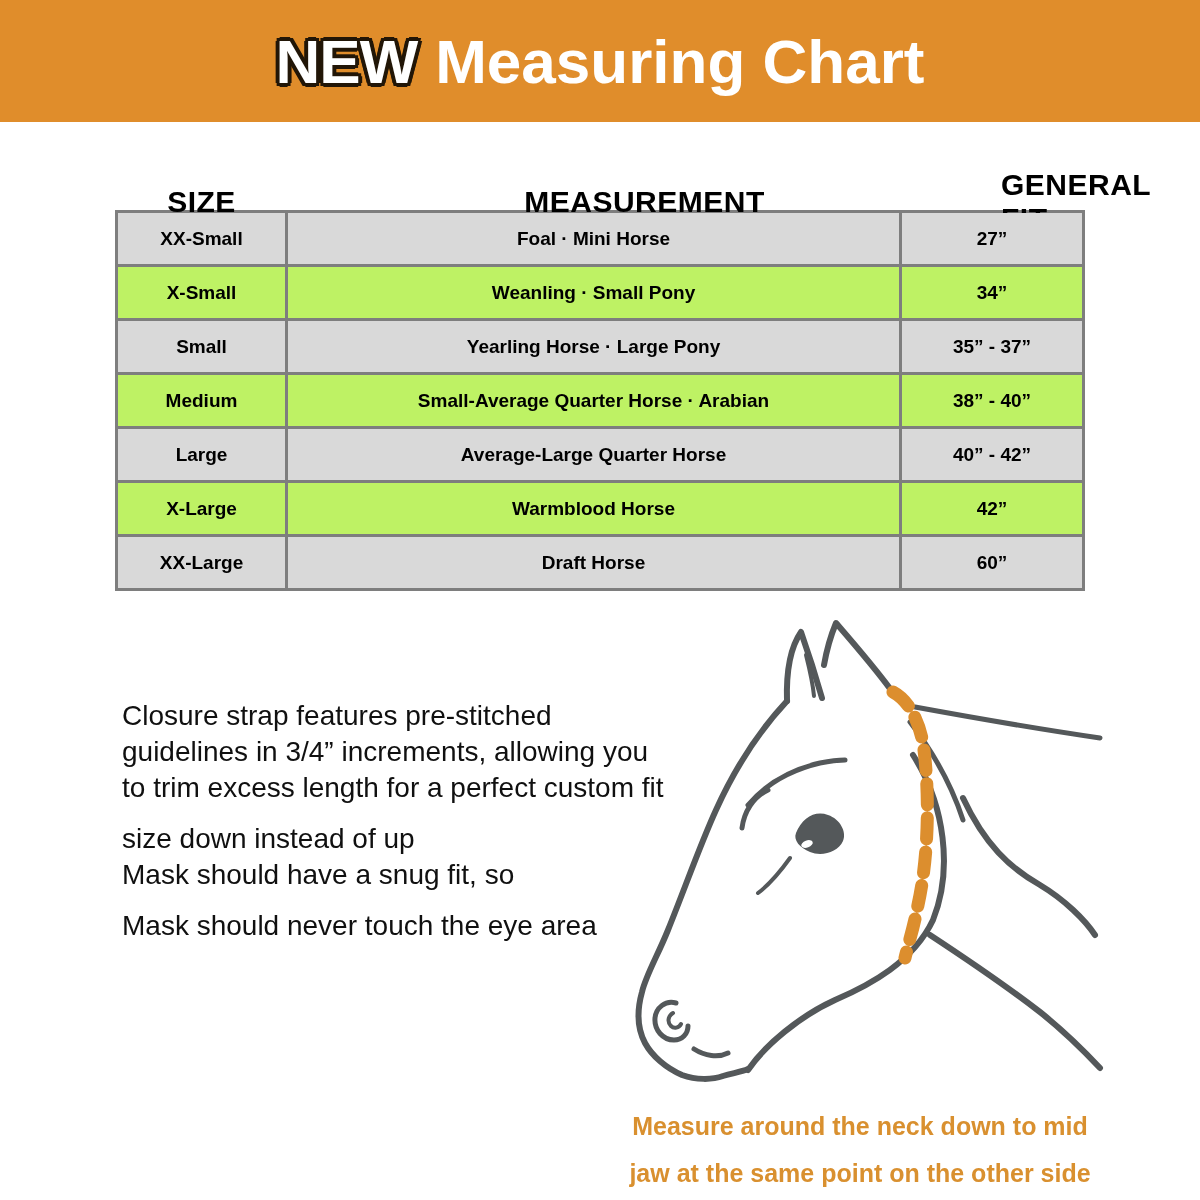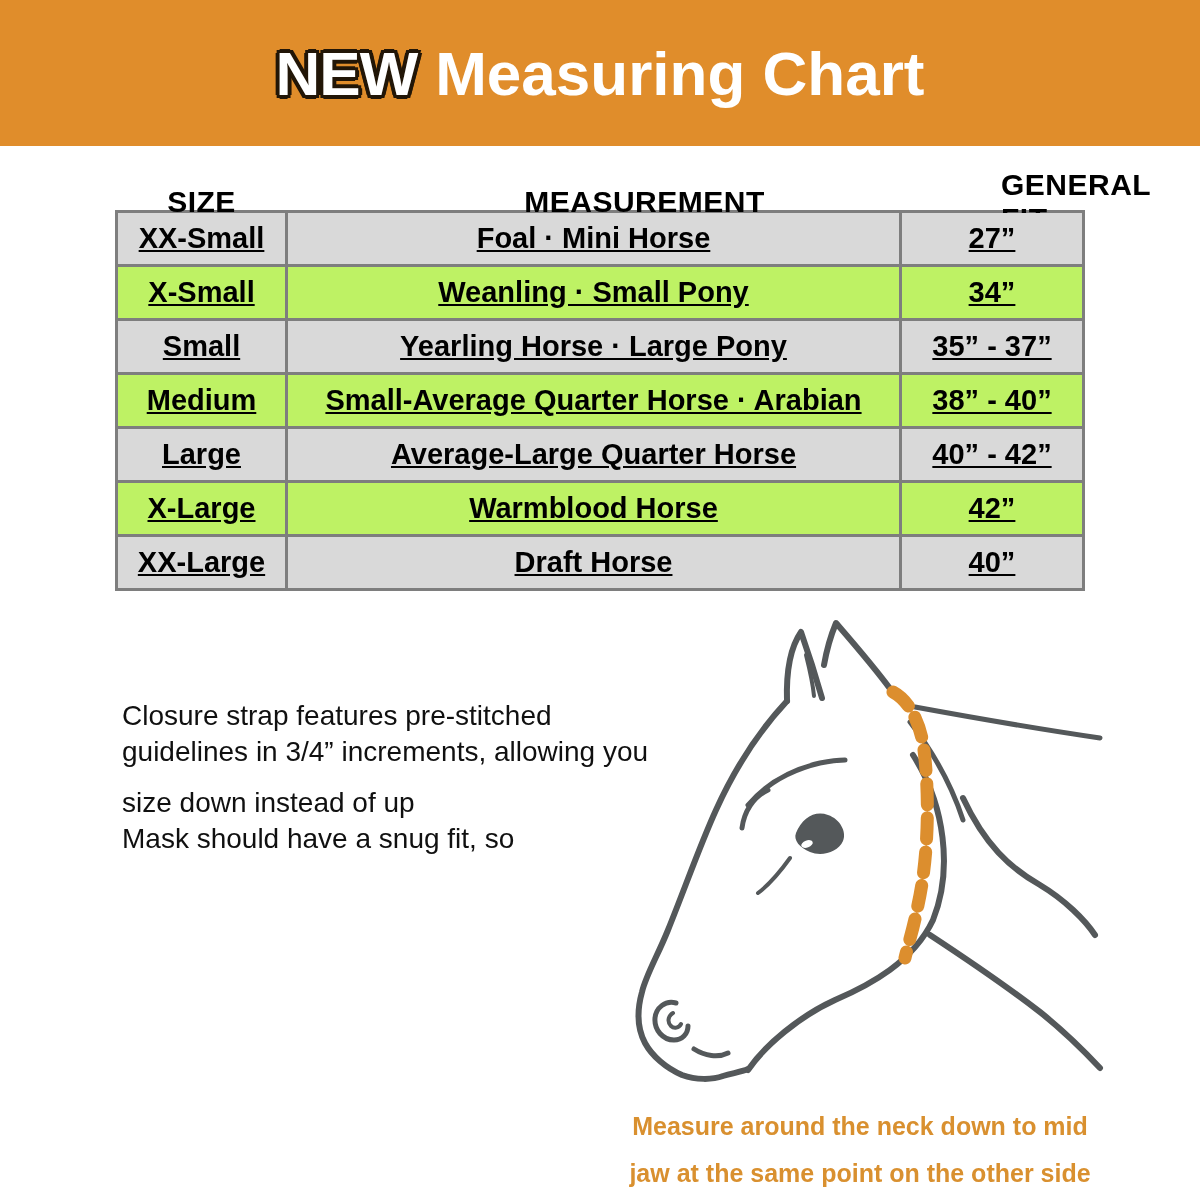--- a/index.html
+++ b/index.html
@@ -1,37 +1,37 @@
 <!DOCTYPE html>
 <html style="--header-bg: #E08D2B; --caption-color: #D9902F; --dash-color: #DC8E2E; --line-art: #54585A; --row-alt: #D9D9D9; --table-border: #7E7E7E;"><head>
 <meta charset="utf-8">
 <style>
   html,body { margin:0; padding:0; background:#ffffff; }
   body { width:1200px; height:1200px; font-family:"Liberation Sans", sans-serif; }
   .page { position:relative; width:1200px; height:1200px; overflow:hidden; background:#fff; }
 
   
-  .banner { position:absolute; left:0; top:0; width:1200px; height:146px;
+  .banner { position:absolute; left:0; top:0; width:1200px; height:122px;
             background:var(--header-bg,#E08D2B); display:flex; align-items:center; justify-content:center; }
   .title { margin:0; font-size:62px; font-weight:bold; color:#ffffff; white-space:nowrap; }
   .badge { display:inline-block; margin-right:18px; letter-spacing:-1px; color:#ffffff;
            text-shadow:-3px -3px 0 #221607, 0 -4px 0 #221607, 3px -3px 0 #221607,
                        -4px 0 0 #221607, 4px 0 0 #221607,
                        -3px 3px 0 #221607, 0 4px 0 #221607, 3px 3px 0 #221607; }
 
   
   .table-wrap { position:absolute; left:115px; top:168px; width:970px; }
   .thead { display:grid; grid-template-columns:173px 617px 180px; height:42px;
            font-weight:bold; font-size:30px; color:#000;gap:48px; }
   .thead .hcell { display:flex; align-items:center; justify-content:center; letter-spacing:0.5px; }
   .tgrid { display:grid; grid-template-columns:167px 611px 180px; gap:3px;
            background:var(--table-border,#7E7E7E); border:3px solid var(--table-border,#7E7E7E); }
   .trow { display:contents; }
   .cell { height:51px; display:flex; align-items:center; justify-content:center;
-          font-weight:bold; font-size:29px; color:#000; white-space:nowrap;text-decoration:underline; }
+          font-weight:bold; font-size:19px; color:#000; white-space:nowrap; }
   .trow.gray  .cell { background:var(--row-alt,#D9D9D9); }
   .trow.white .cell { background:#bef264; }
 
   
   .notes { position:absolute; left:122px; top:698px; width:580px;
            font-size:28px; line-height:36px; color:#101010; }
   .para { margin:0 0 15px 0; }
   .note-line { white-space:nowrap; }
 
   
@@ -89,33 +89,37 @@
         <div class="cell">40” - 42”</div>
       </div>
       <div class="trow white">
         <div class="cell">X-Large</div>
         <div class="cell">Warmblood Horse</div>
         <div class="cell">42”</div>
       </div>
       <div class="trow gray">
         <div class="cell">XX-Large</div>
         <div class="cell">Draft Horse</div>
-        <div class="cell">40”</div>
+        <div class="cell">60”</div>
       </div>
     </div>
   </div>
 
   <div class="notes">
     <div class="para">
       <div class="note-line">Closure strap features pre-stitched</div>
       <div class="note-line">guidelines in 3/4” increments, allowing you</div>
+      <div class="note-line">to trim excess length for a perfect custom fit</div>
     </div>
     <div class="para">
       <div class="note-line">size down instead of up</div>
       <div class="note-line">Mask should have a snug fit, so</div>
+    </div>
+    <div class="para">
+      <div class="note-line">Mask should never touch the eye area</div>
     </div>
   </div>
 
   <div class="horse-box">
     <svg width="560" height="494" viewBox="0 0 560 494">
 
       <path class="lineart w6" d="M 187,98 C 160,127 135,165 116,207 C 100,242 85,285 68,327 C 58,352 46,372 42,389 C 37,407 37,425 45,440 C 52,453 66,465 82,472 C 96,477 112,477 123,473 C 133,470 141,469 148,466"></path>
 
       <path class="lineart w6" d="M 187,98 C 186,65 192,42 201,29 C 208,49 216,74 222,95"></path>
       <path class="lineart w4" d="M 206,52 C 210,68 213,82 214,93"></path>

